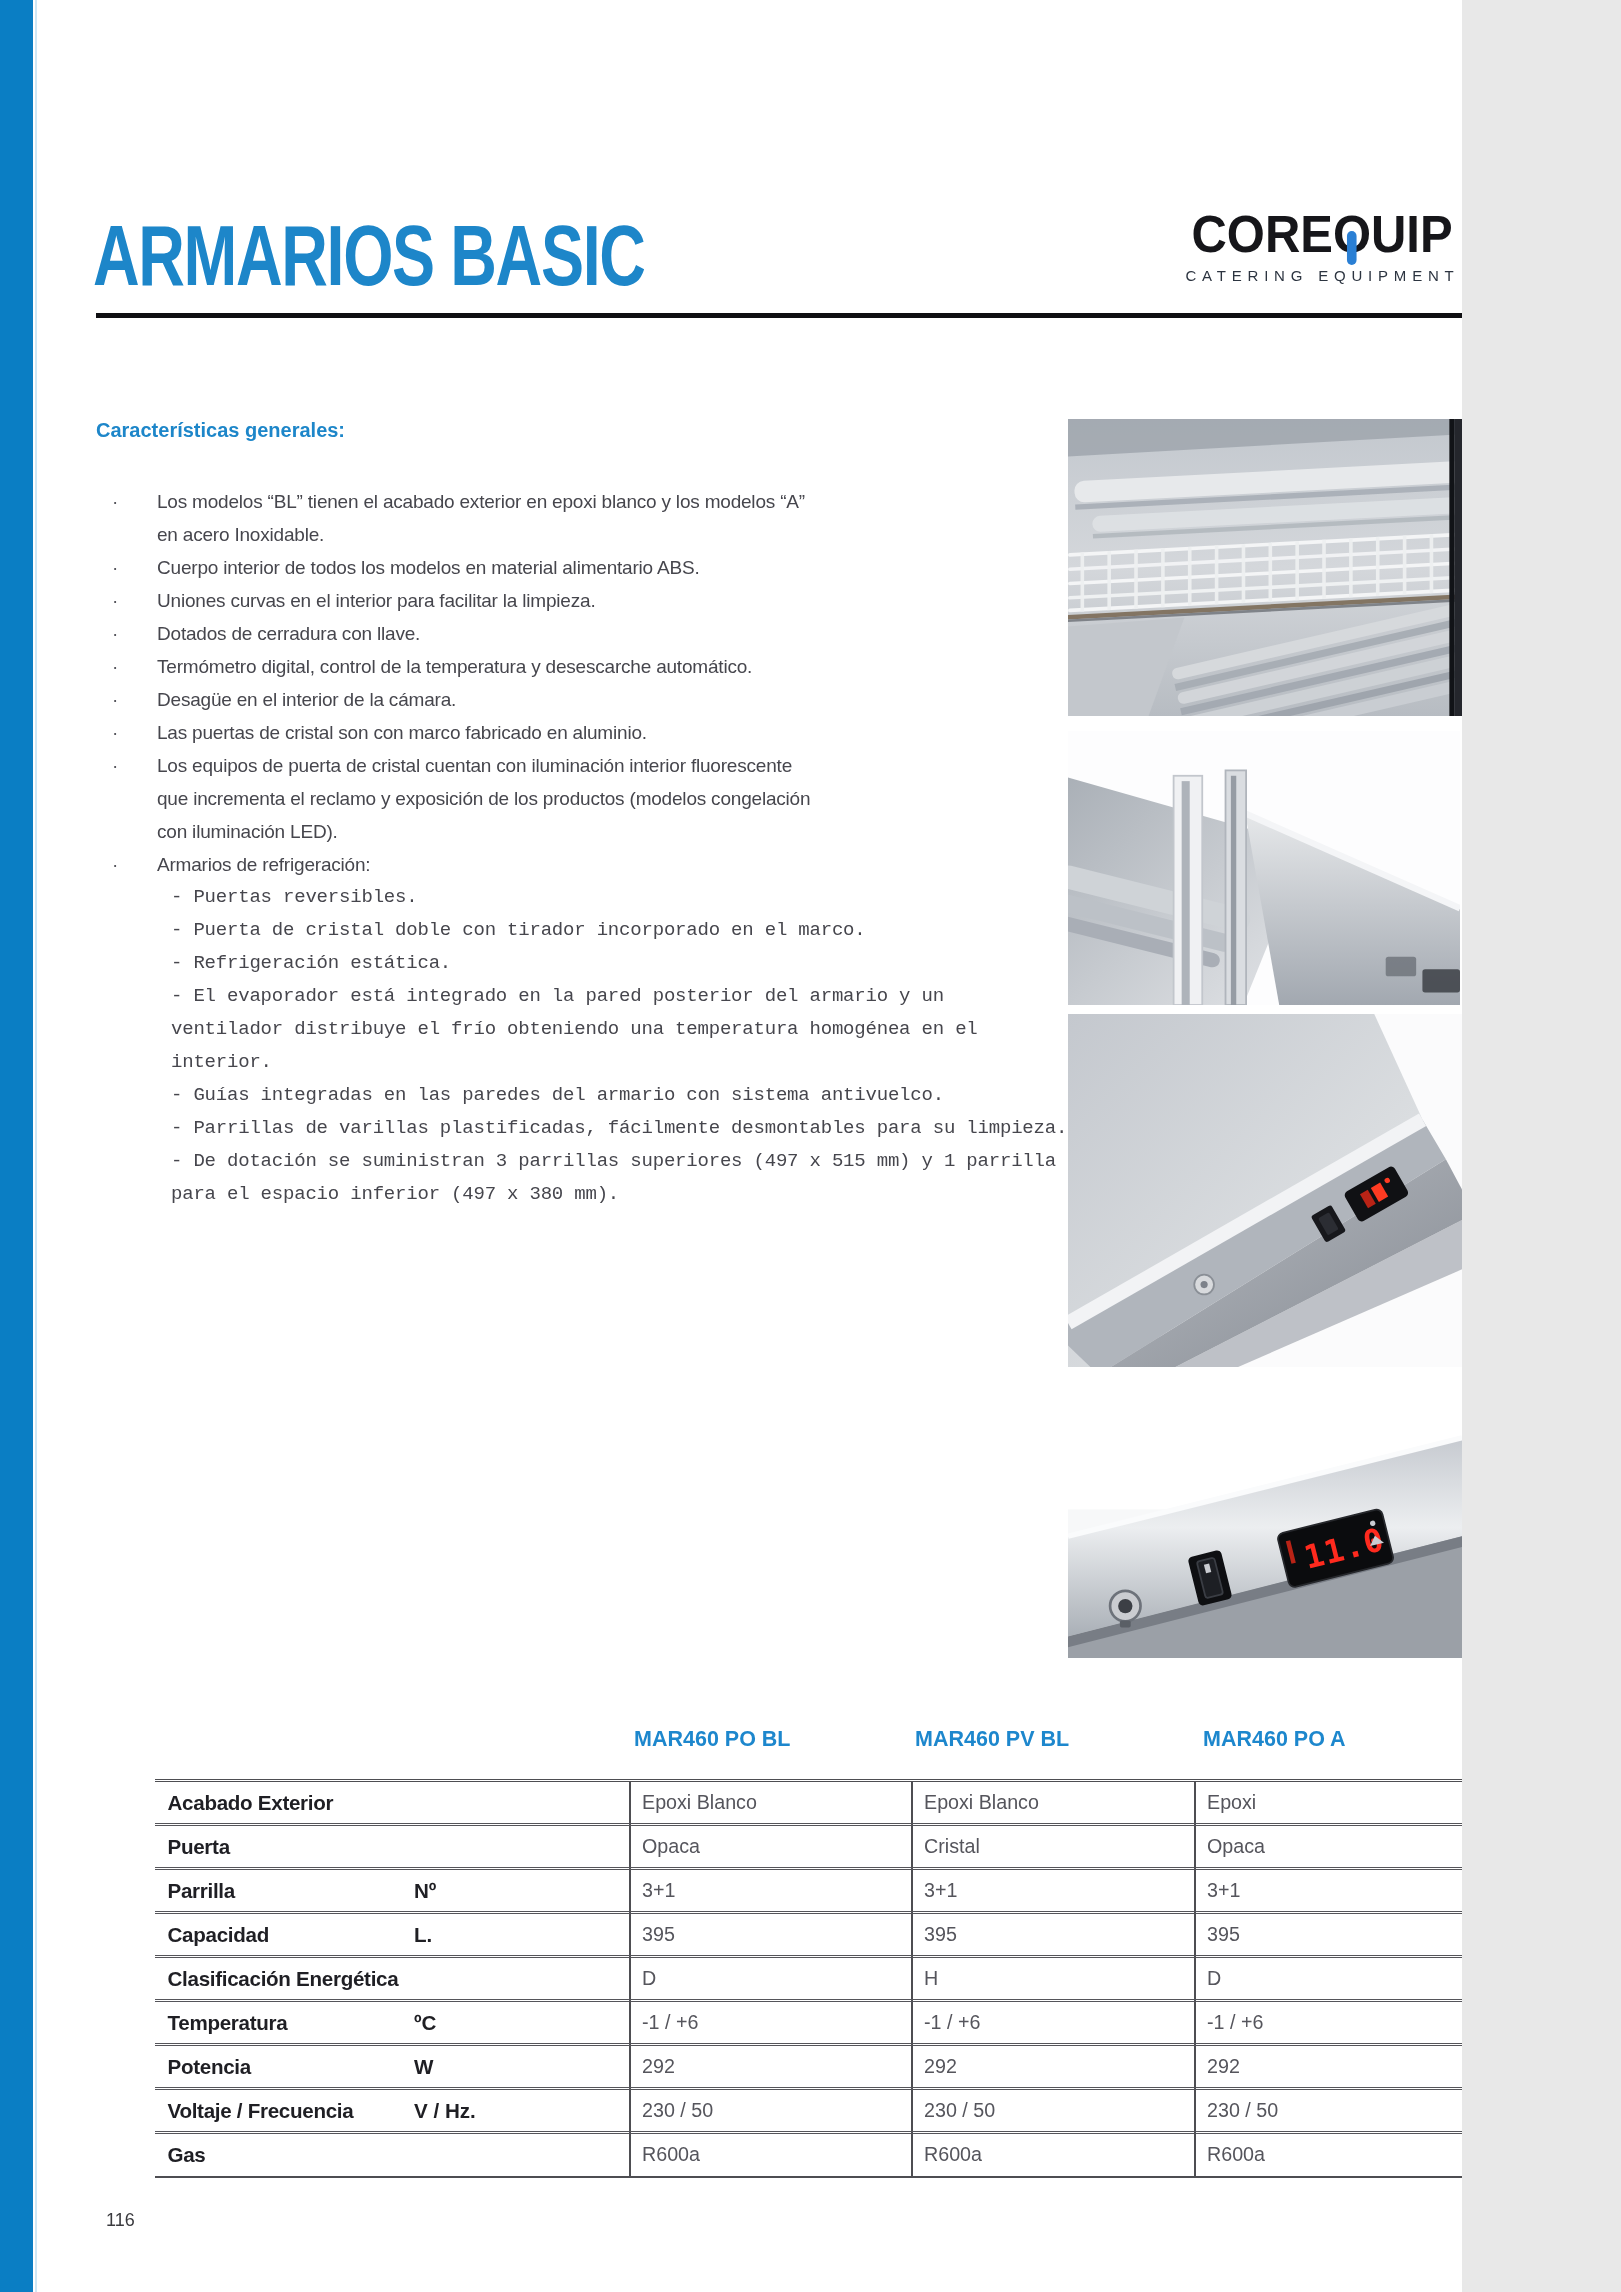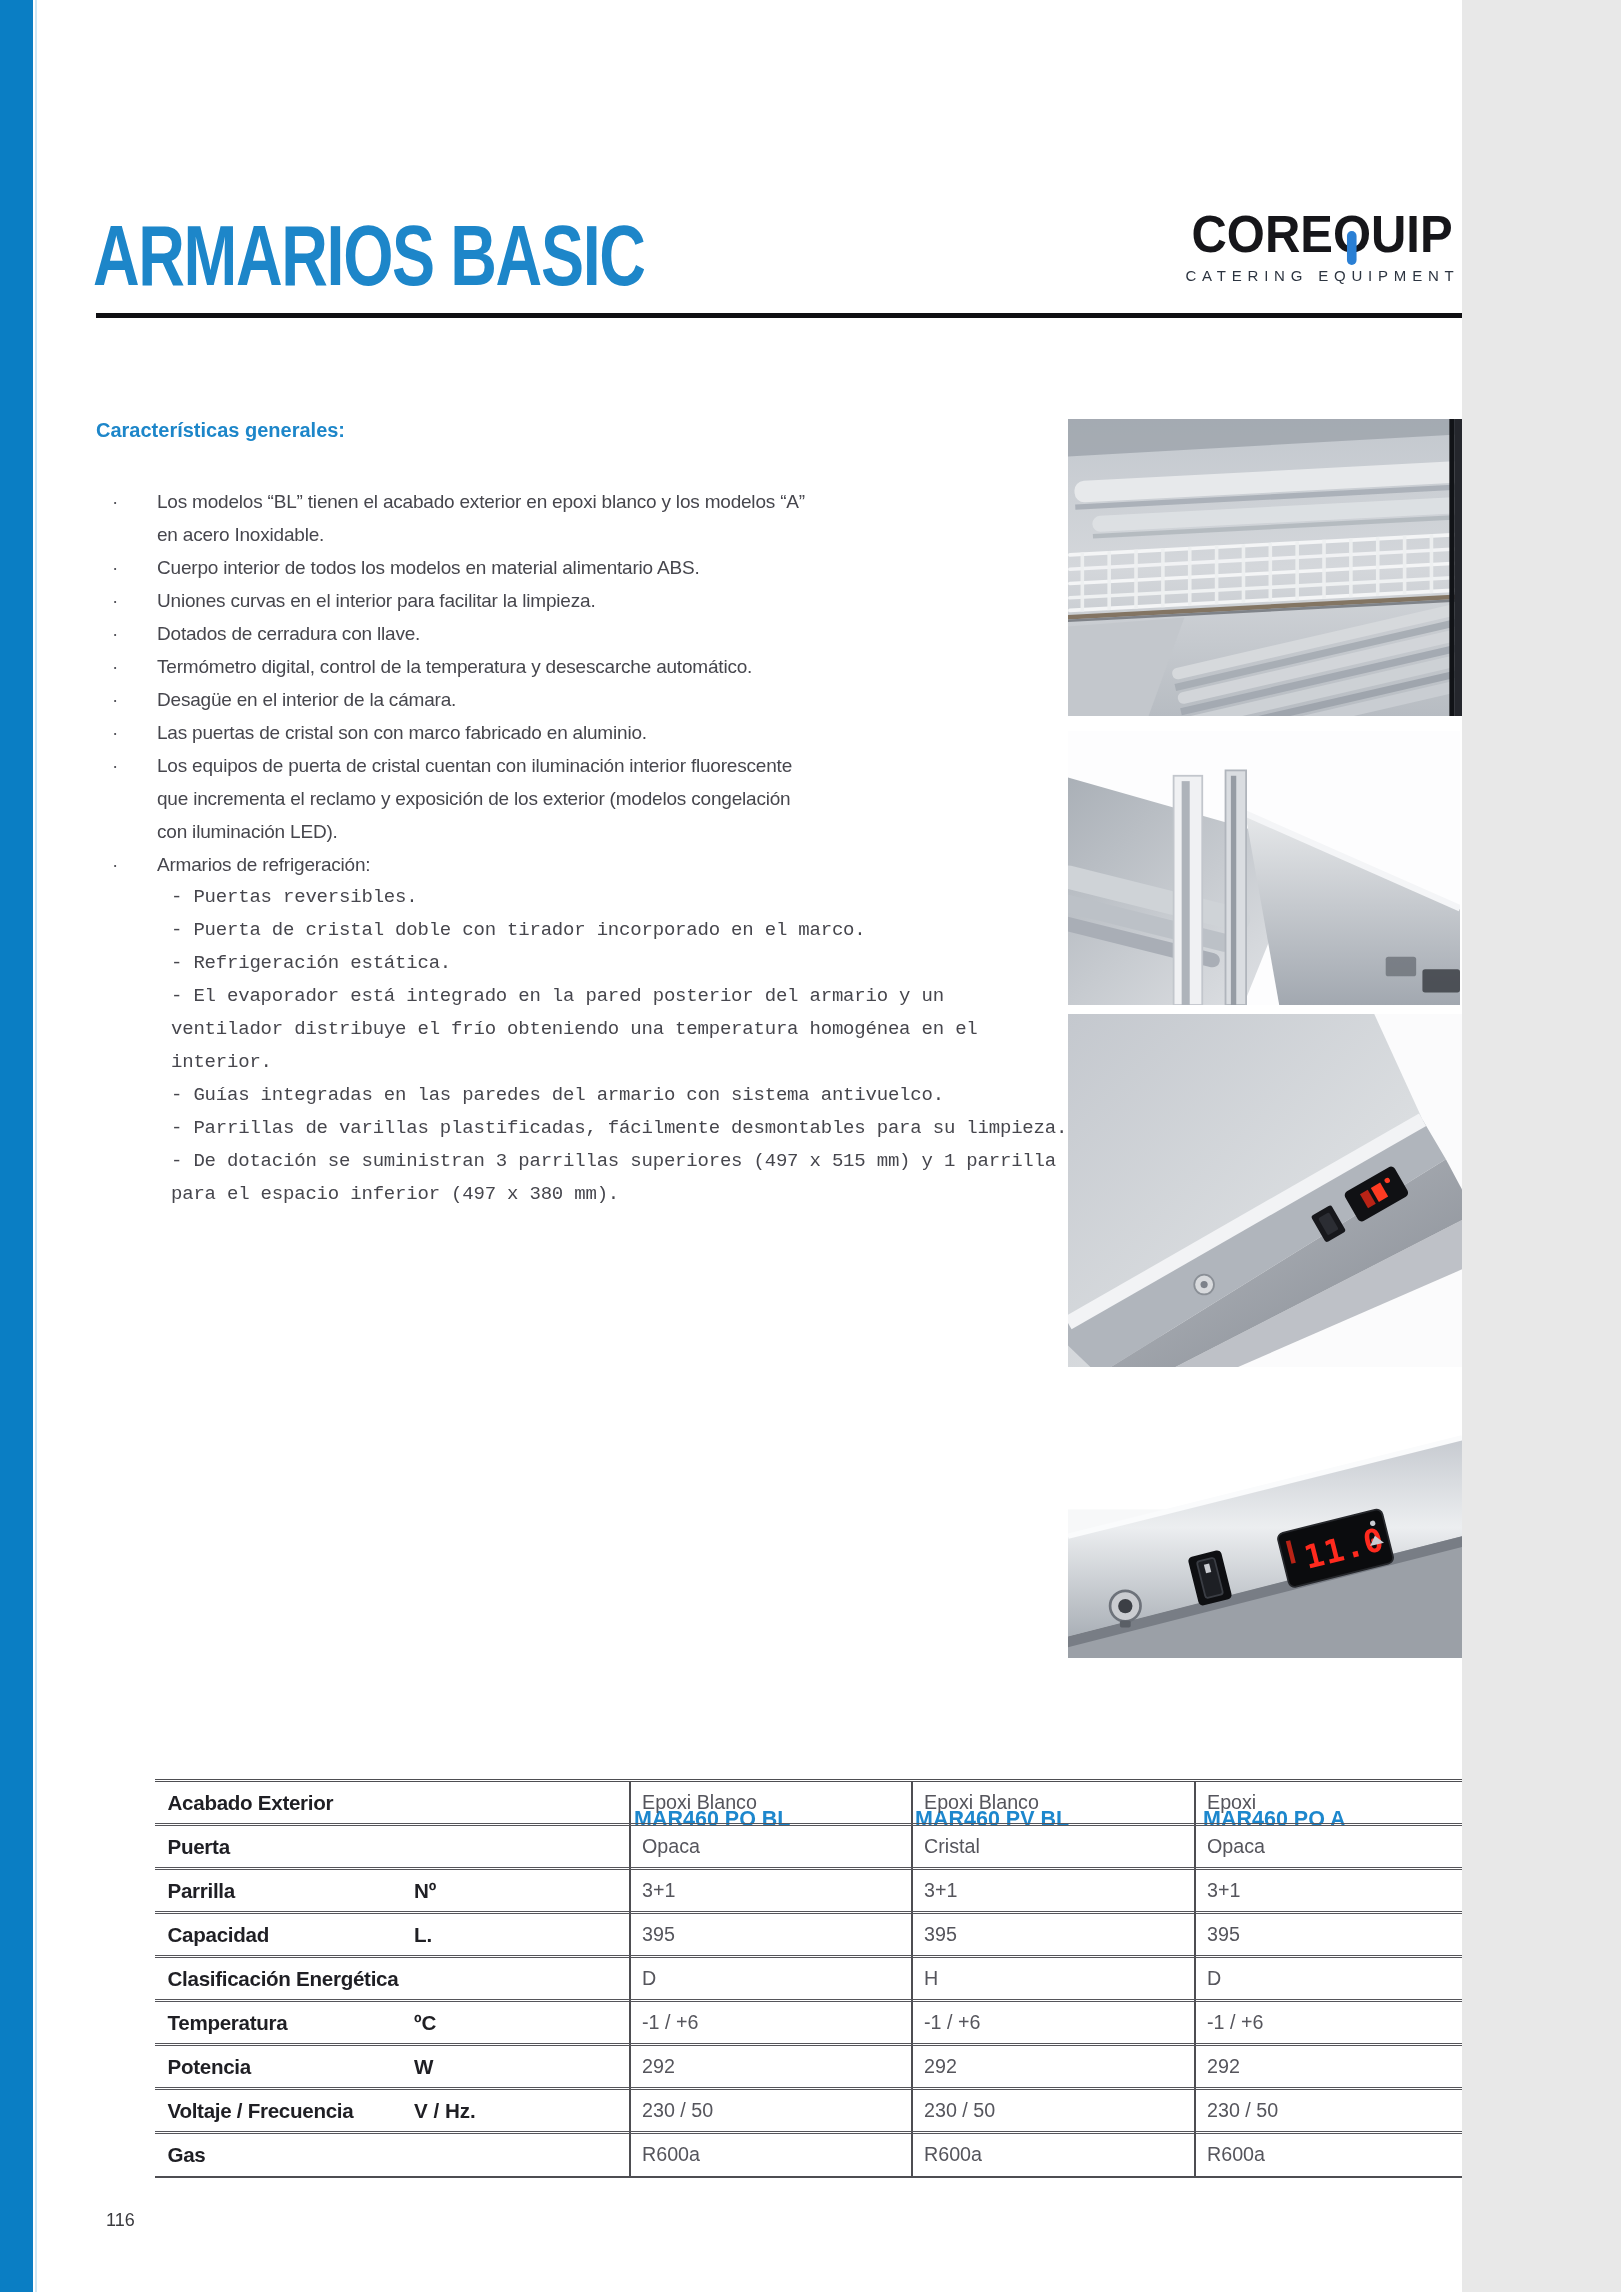--- a/index.html
+++ b/index.html
@@ -46,21 +46,21 @@
 
   
   .photo{position:absolute;overflow:hidden;background:#dcdfe2;}
   .photo svg{display:block;width:100%;height:100%;}
   .photo1{left:1068px;top:419px;width:410px;height:297px;}
   .photo2{left:1068px;top:731px;width:392px;height:274px;}
   .photo3{left:1068px;top:1014px;width:394px;height:353px;background:#ffffff;}
   .photo4{left:1068px;top:1402px;width:394px;height:256px;background:#ffffff;}
 
   
-  .model-headers{position:absolute;left:149px;top:1807px;width:1313px;height:27px;}
+  .model-headers{position:absolute;left:149px;top:1727px;width:1313px;height:27px;}
   .model-headers span{position:absolute;top:0;font-size:21.5px;font-weight:700;color:#1d87cd;white-space:nowrap;}
   .model-headers .h0{left:485px;}
   .model-headers .h1{left:766px;}
   .model-headers .h2{left:1054px;}
 
   .spec-table{position:absolute;left:155px;top:1762px;width:1313px;border-top:3.6px double #4e4e52;margin-top:17px;}
   .t-row{position:relative;height:44px;line-height:41px;border-bottom:3.6px double #55555a;box-sizing:border-box;}
   .t-row:last-child{border-bottom:2.7px solid #4e4e52;}
   .t-row span{position:absolute;top:0;white-space:nowrap;}
   .t-label{left:12.5px;font-size:20.6px;font-weight:700;color:#1f1f24;letter-spacing:-0.3px;}
@@ -100,21 +100,21 @@
   <div class="features">
       <div class="f-line ind0"><span class="marker">·</span><span>Los modelos “BL” tienen el acabado exterior en epoxi blanco y los modelos “A”</span></div>
       <div class="f-line ind0"><span>en acero Inoxidable.</span></div>
       <div class="f-line ind0"><span class="marker">·</span><span>Cuerpo interior de todos los modelos en material alimentario ABS.</span></div>
       <div class="f-line ind0"><span class="marker">·</span><span>Uniones curvas en el interior para facilitar la limpieza.</span></div>
       <div class="f-line ind0"><span class="marker">·</span><span>Dotados de cerradura con llave.</span></div>
       <div class="f-line ind0"><span class="marker">·</span><span>Termómetro digital, control de la temperatura y desescarche automático.</span></div>
       <div class="f-line ind0"><span class="marker">·</span><span>Desagüe en el interior de la cámara.</span></div>
       <div class="f-line ind0"><span class="marker">·</span><span>Las puertas de cristal son con marco fabricado en aluminio.</span></div>
       <div class="f-line ind0"><span class="marker">·</span><span>Los equipos de puerta de cristal cuentan con iluminación interior fluorescente</span></div>
-      <div class="f-line ind0"><span>que incrementa el reclamo y exposición de los exterior (modelos congelación</span></div>
+      <div class="f-line ind0"><span>que incrementa el reclamo y exposición de los productos (modelos congelación</span></div>
       <div class="f-line ind0"><span>con iluminación LED).</span></div>
       <div class="f-line ind0"><span class="marker">·</span><span>Armarios de refrigeración:</span></div>
       <div class="f-line ind1"><span>- Puertas reversibles.</span></div>
       <div class="f-line ind1"><span>- Puerta de cristal doble con tirador incorporado en el marco.</span></div>
       <div class="f-line ind1"><span>- Refrigeración estática.</span></div>
       <div class="f-line ind1"><span>- El evaporador está integrado en la pared posterior del armario y un</span></div>
       <div class="f-line ind1"><span>ventilador distribuye el frío obteniendo una temperatura homogénea en el</span></div>
       <div class="f-line ind1"><span>interior.</span></div>
       <div class="f-line ind1"><span>- Guías integradas en las paredes del armario con sistema antivuelco.</span></div>
       <div class="f-line ind1"><span>- Parrillas de varillas plastificadas, fácilmente desmontables para su limpieza.</span></div>

